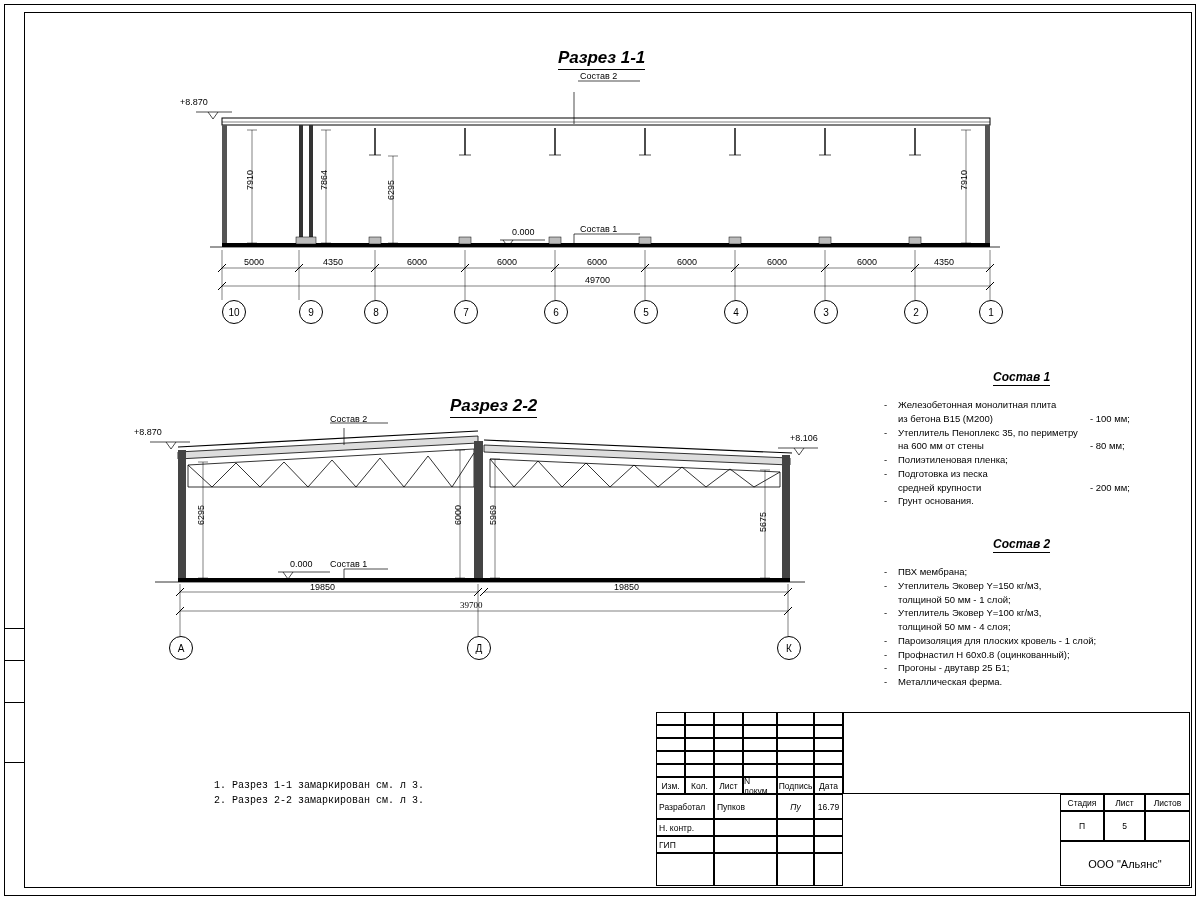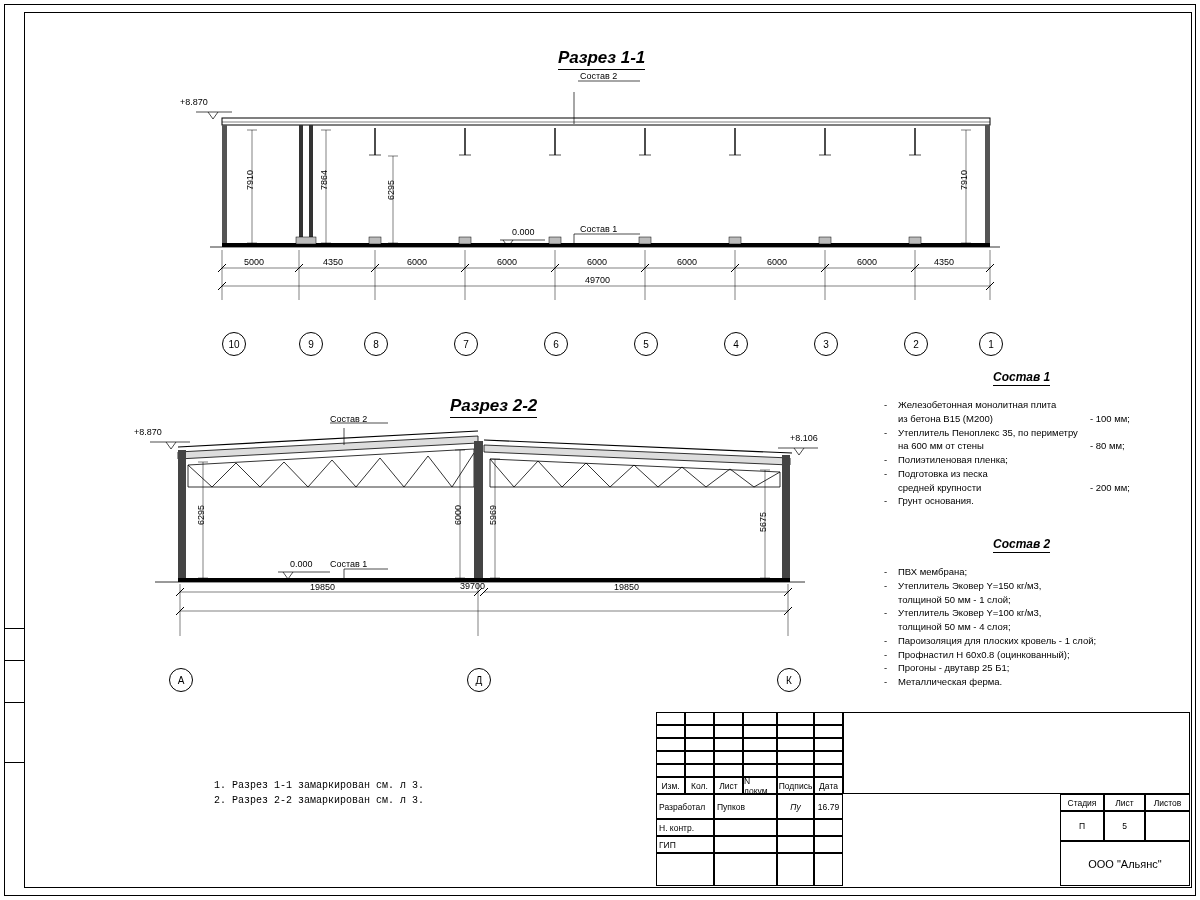--- a/index.html
+++ b/index.html
@@ -8,21 +8,21 @@
   .frame-outer{position:absolute;left:4px;top:4px;width:1190px;height:890px;border:1px solid #000;}
   .frame-inner{position:absolute;left:24px;top:12px;width:1166px;height:874px;border:1px solid #000;}
   .edge-line{position:absolute;background:#000;}
   .lbl{position:absolute;font-size:9px;line-height:1.1;white-space:nowrap;}
   .title-sec{position:absolute;font-size:17px;font-style:italic;font-weight:bold;white-space:nowrap;}
   .title-sec::after{content:"";position:absolute;left:0;right:0;bottom:-2px;height:1px;background:#000;}
   .sostav-h{position:absolute;font-size:12px;font-style:italic;font-weight:bold;white-space:nowrap;}
   .sostav-h::after{content:"";position:absolute;left:0;right:0;bottom:-2px;height:1px;background:#000;}
   .dim-txt{position:absolute;font-size:9px;white-space:nowrap;}
   .vert{writing-mode:vertical-rl;transform:rotate(180deg);}
-  .circle{position:absolute;width:22px;height:22px;border:1px solid #000;border-radius:50%;font-size:10px;display:flex;align-items:center;justify-content:center;background:#fff;margin-top:32px;}
+  .circle{position:absolute;width:22px;height:22px;border:1px solid #000;border-radius:50%;font-size:10px;display:flex;align-items:center;justify-content:center;background:#fff;}
   .notes{position:absolute;font-size:10px;line-height:1.5;}
   .spec-list{position:absolute;font-size:9.5px;line-height:1.45;}
   .spec-list table{border-collapse:collapse;}
   .spec-list td{vertical-align:top;padding:0 2px 0 0;font-size:9.5px;}
   .spec-list td.d{width:12px;}
   .spec-list td.v{text-align:left;padding-left:10px;white-space:nowrap;}
   
   .stamp{position:absolute;left:656px;top:712px;width:534px;height:174px;}
   .stamp div.cell{position:absolute;box-sizing:border-box;border:1px solid #000;font-size:8.5px;display:flex;align-items:center;padding-left:2px;overflow:hidden;}
   .ctr{justify-content:center;padding-left:0 !important;}
@@ -259,21 +259,21 @@
   <div class="lbl" style="left:330px;top:415px;">Состав 2</div>
   <div class="lbl" style="left:330px;top:560px;">Состав 1</div>
 
   <div class="dim-txt vert" style="left:196px;top:505px;">6295</div>
   <div class="dim-txt vert" style="left:453px;top:505px;">6000</div>
   <div class="dim-txt vert" style="left:488px;top:505px;">5969</div>
   <div class="dim-txt vert" style="left:758px;top:512px;">5675</div>
 
   <div class="dim-txt" style="left:310px;top:582px;">19850</div>
   <div class="dim-txt" style="left:614px;top:582px;">19850</div>
-  <div class="dim-txt" style="left:460px;top:581px;">39700</div>
+  <div class="dim-txt" style="left:460px;top:600px;font-family:Liberation Serif, serif;">39700</div>
 
   <div class="circle" style="left:169px;top:636px;">А</div>
   <div class="circle" style="left:467px;top:636px;">Д</div>
   <div class="circle" style="left:777px;top:636px;">К</div>
 
   <div class="sostav-h" style="left:993px;top:370px;">Состав 1</div>
   <div class="spec-list" style="left:884px;top:398px;width:300px;">
     <table>
       <tbody>
           <tr>

